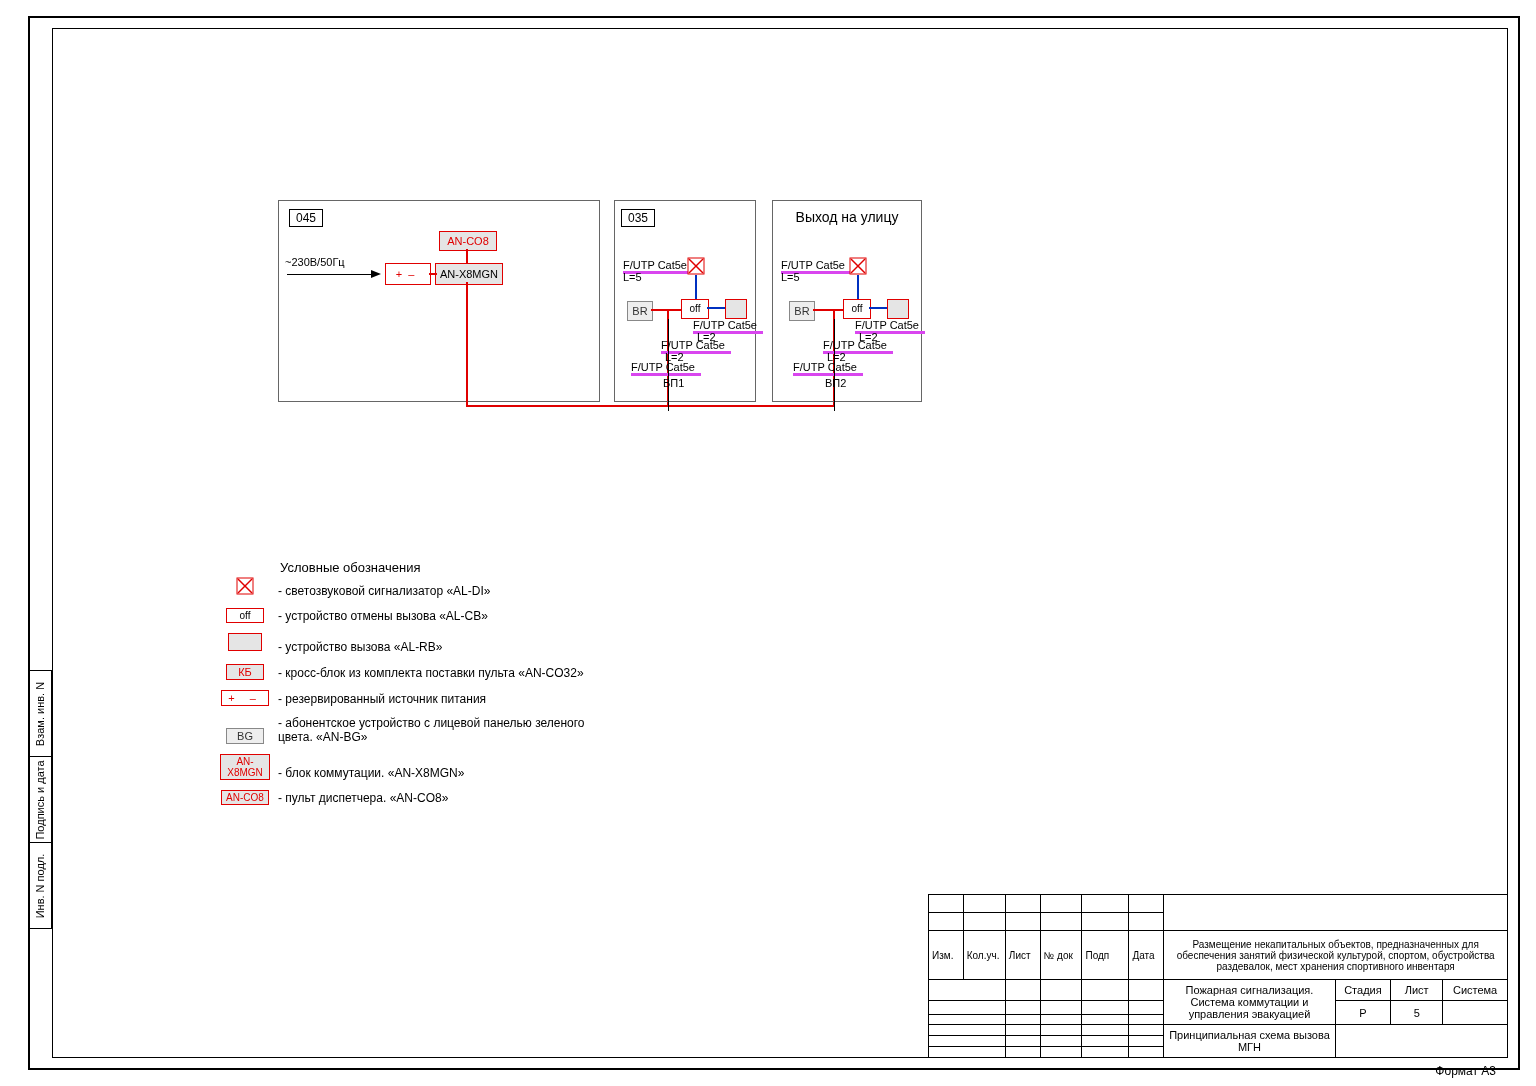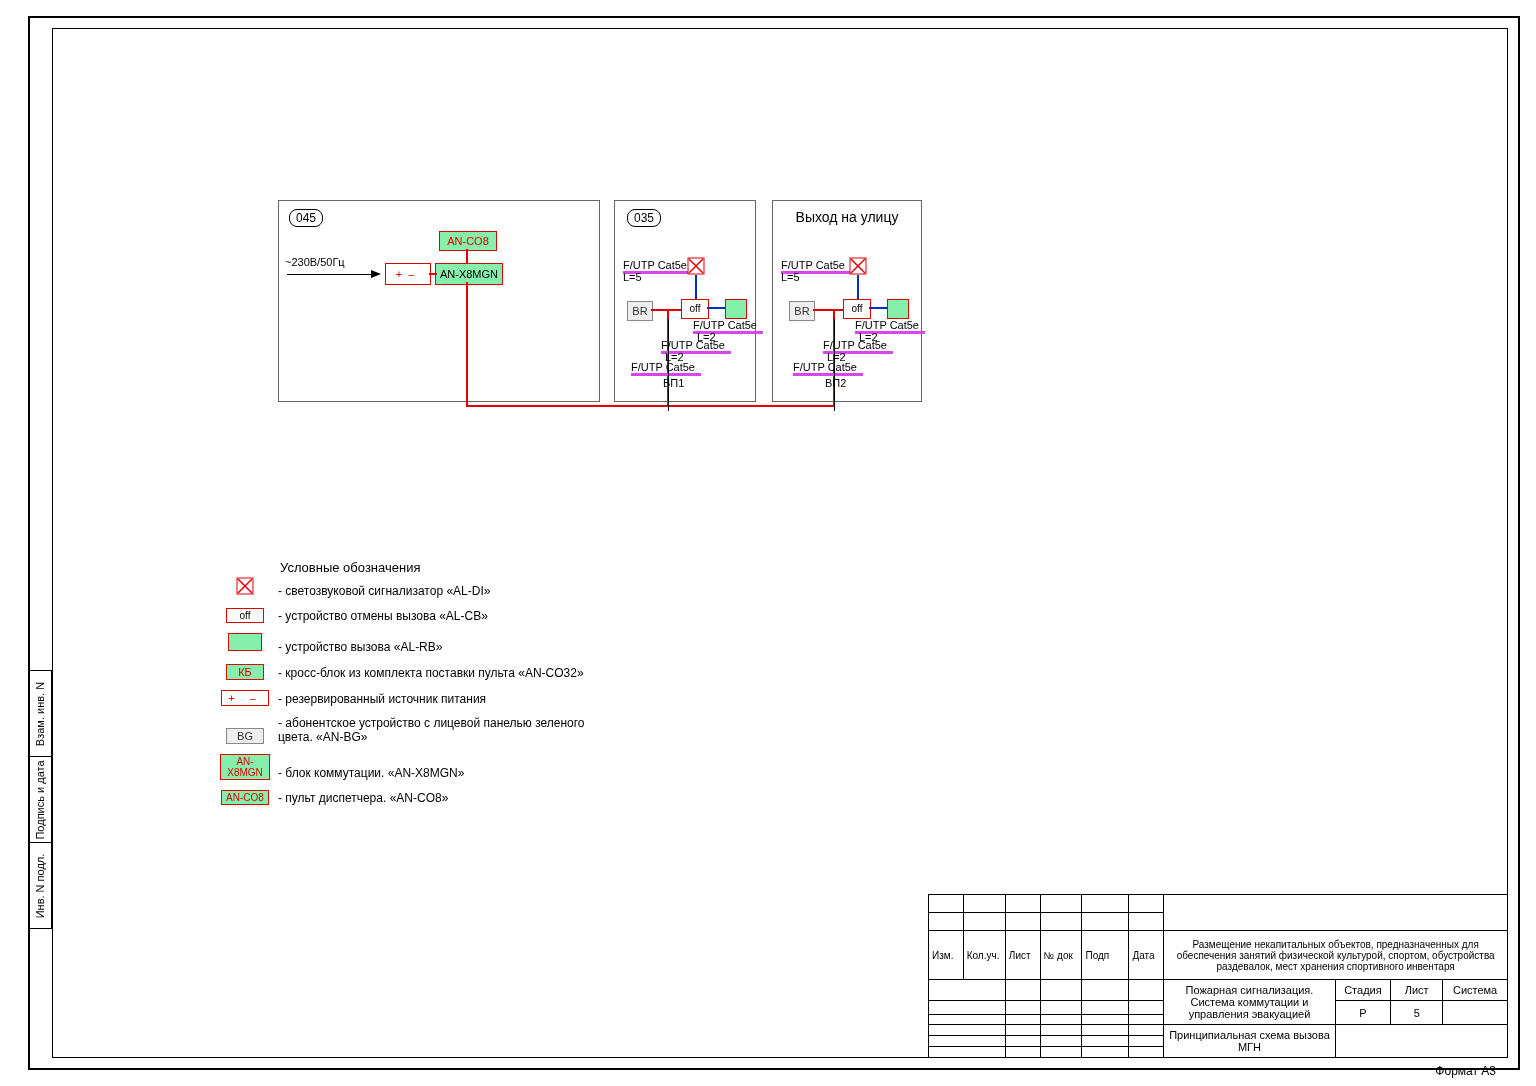--- a/index.html
+++ b/index.html
@@ -7,24 +7,24 @@
   .frame-outer{position:absolute;left:28px;top:16px;right:16px;bottom:16px;border:2px solid #000}
   .frame-inner{position:absolute;left:52px;top:28px;right:28px;bottom:28px;border:1px solid #000}
   
   .side-tabs{position:absolute;left:28px;top:670px;width:24px}
   .tab{border:1px solid #000;border-bottom:0;height:85px;position:relative}
   .tab:last-child{border-bottom:1px solid #000}
   .tab span{position:absolute;left:50%;top:50%;transform:translate(-50%,-50%) rotate(-90deg);white-space:nowrap;font-size:11px;font-family:Arial}
   
   .panel{position:absolute;border:1px solid #666}
   .room-label{position:absolute;font-size:14px}
-  .room-tag{display:inline-block;border:1px solid #000;border-radius:8px;padding:1px 6px;font-size:12px}
+  .room-tag{display:inline-block;border:1px solid #000;border-radius:0;padding:1px 6px;font-size:12px}
   .txt{position:absolute;font-size:11px;white-space:nowrap}
   .title-txt{position:absolute;font-size:14px;text-align:center}
-  .redbox{position:absolute;border:1px solid #e00000;color:#e00000;font-size:11px;text-align:center;background:#86efac}
+  .redbox{position:absolute;border:1px solid #e00000;color:#e00000;font-size:11px;text-align:center;background:#e5e5e5}
   .graybox{position:absolute;border:1px solid #888;background:#eee;font-size:11px;text-align:center;color:#333}
   .whbox{position:absolute;border:1px solid #e00000;background:#fff;font-size:11px;text-align:center;color:#000}
   .bluebox{position:absolute;border:1px solid #e00000;background:#fff;font-size:10px;text-align:center;color:#000}
   
   .legend{position:absolute;left:220px;top:560px;font-size:12px}
   .legend-title{font-size:13px;margin-bottom:2px;margin-left:60px}
   .lg-row{display:flex;align-items:flex-end;margin-bottom:10px}
   .lg-sym{width:50px;text-align:center;margin-right:8px}
   .lg-sym .redbox,.lg-sym .whbox,.lg-sym .graybox,.lg-sym .bluebox{position:static;display:inline-block;padding:1px 4px;min-width:24px}
   .lg-txt{font-size:12px;max-width:330px}
@@ -79,21 +79,21 @@
     <div class="redbox" style="left:156px;top:62px;width:66px;height:20px;line-height:20px;color:#000">AN-X8MGN</div>
     <div class="hline" style="left:150px;top:72px;width:8px"></div>
   </div>
 
   <div class="vline" style="left:466px;top:282px;height:123px"></div>
   <div class="hline" style="left:466px;top:405px;width:369px"></div>
   <div class="vline" style="left:667px;top:310px;height:97px"></div>
   <div class="vline" style="left:833px;top:310px;height:97px"></div>
 
   <div class="panel" style="left:614px;top:200px;width:140px;height:200px">
-    <div class="room-label" style="left:12px;top:8px"><span class="room-tag">035</span></div>
+    <div class="room-label" style="left:6px;top:8px"><span class="room-tag">035</span></div>
 
     <div class="txt" style="left:8px;top:58px"><span class="ul">F/UTP Cat5e</span></div>
     <div class="txt" style="left:8px;top:70px">L=5</div>
 
     <div style="position:absolute;left:72px;top:56px">
       <svg class="icon" width="18" height="18">
           <rect x="1" y="1" width="16" height="16" fill="#fff" stroke="#e00000"></rect>
           <line x1="2" y1="2" x2="16" y2="16" stroke="#e00000" stroke-width="1.5"></line>
           <line x1="16" y1="2" x2="2" y2="16" stroke="#e00000" stroke-width="1.5"></line>
         </svg>

